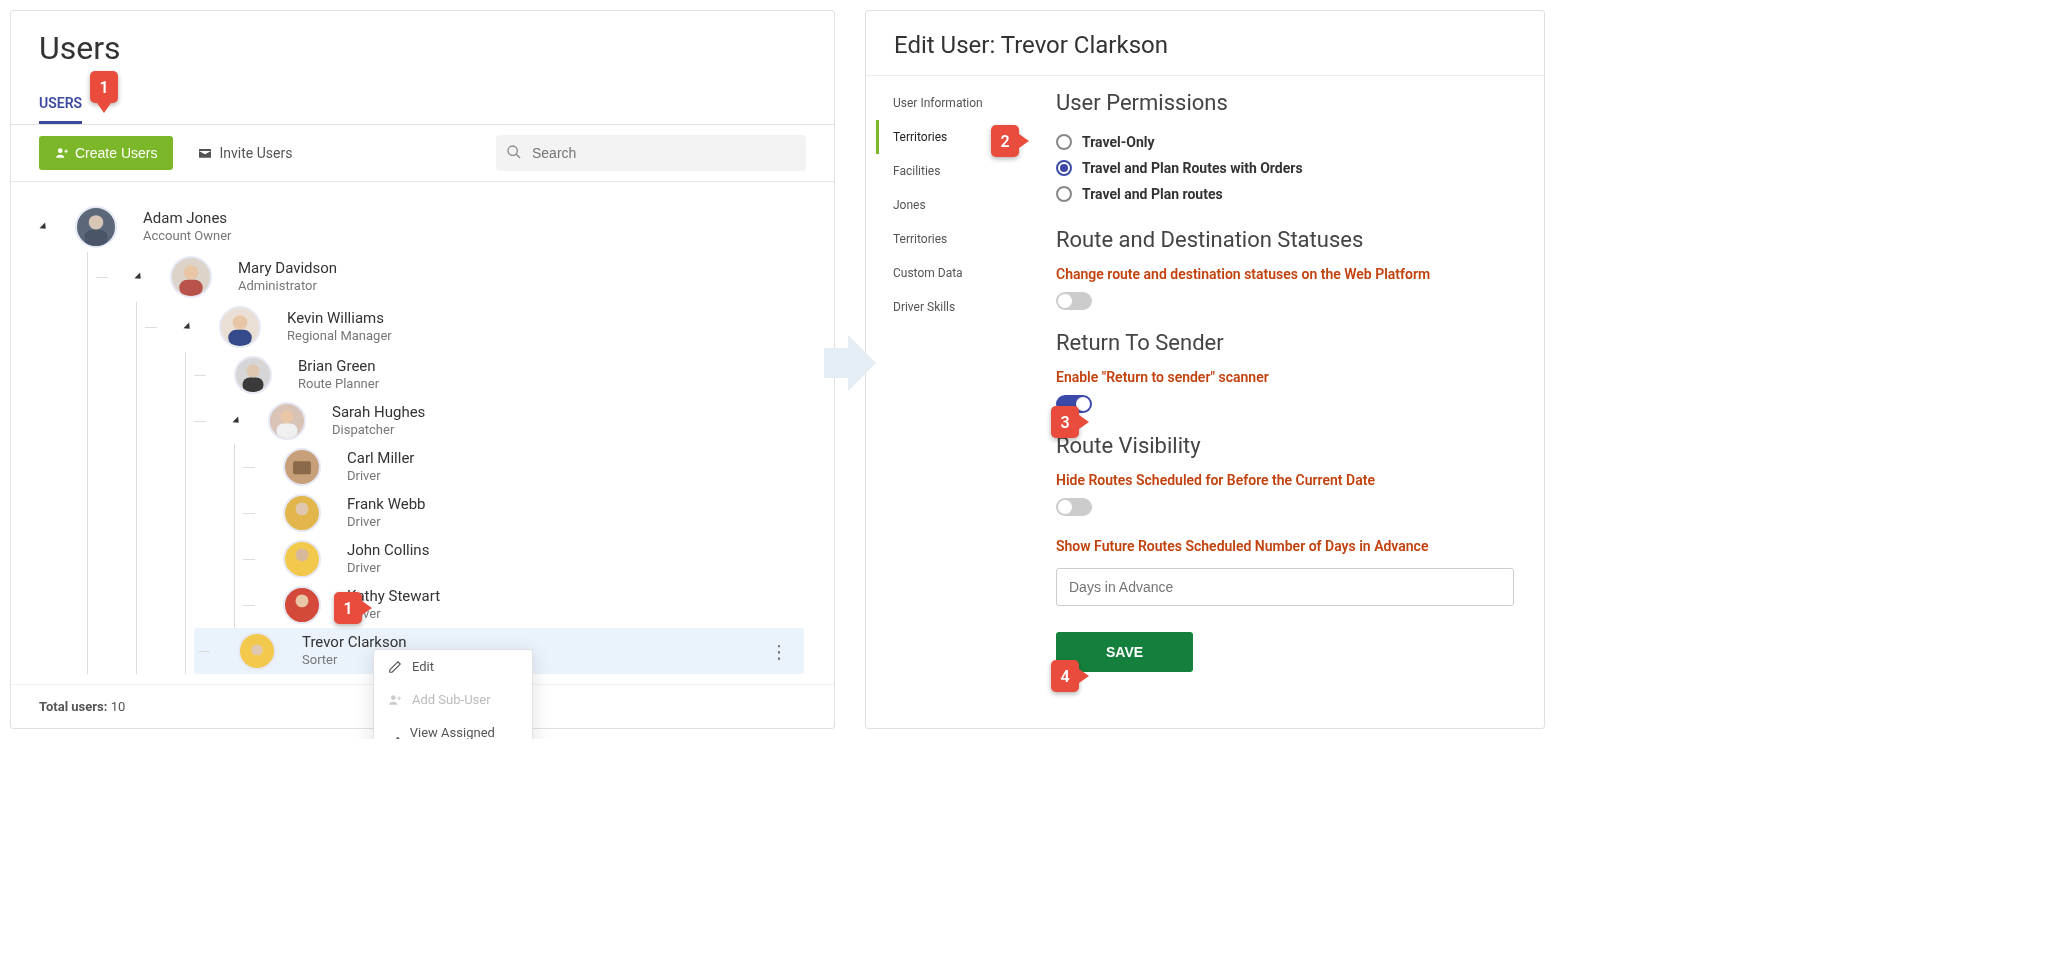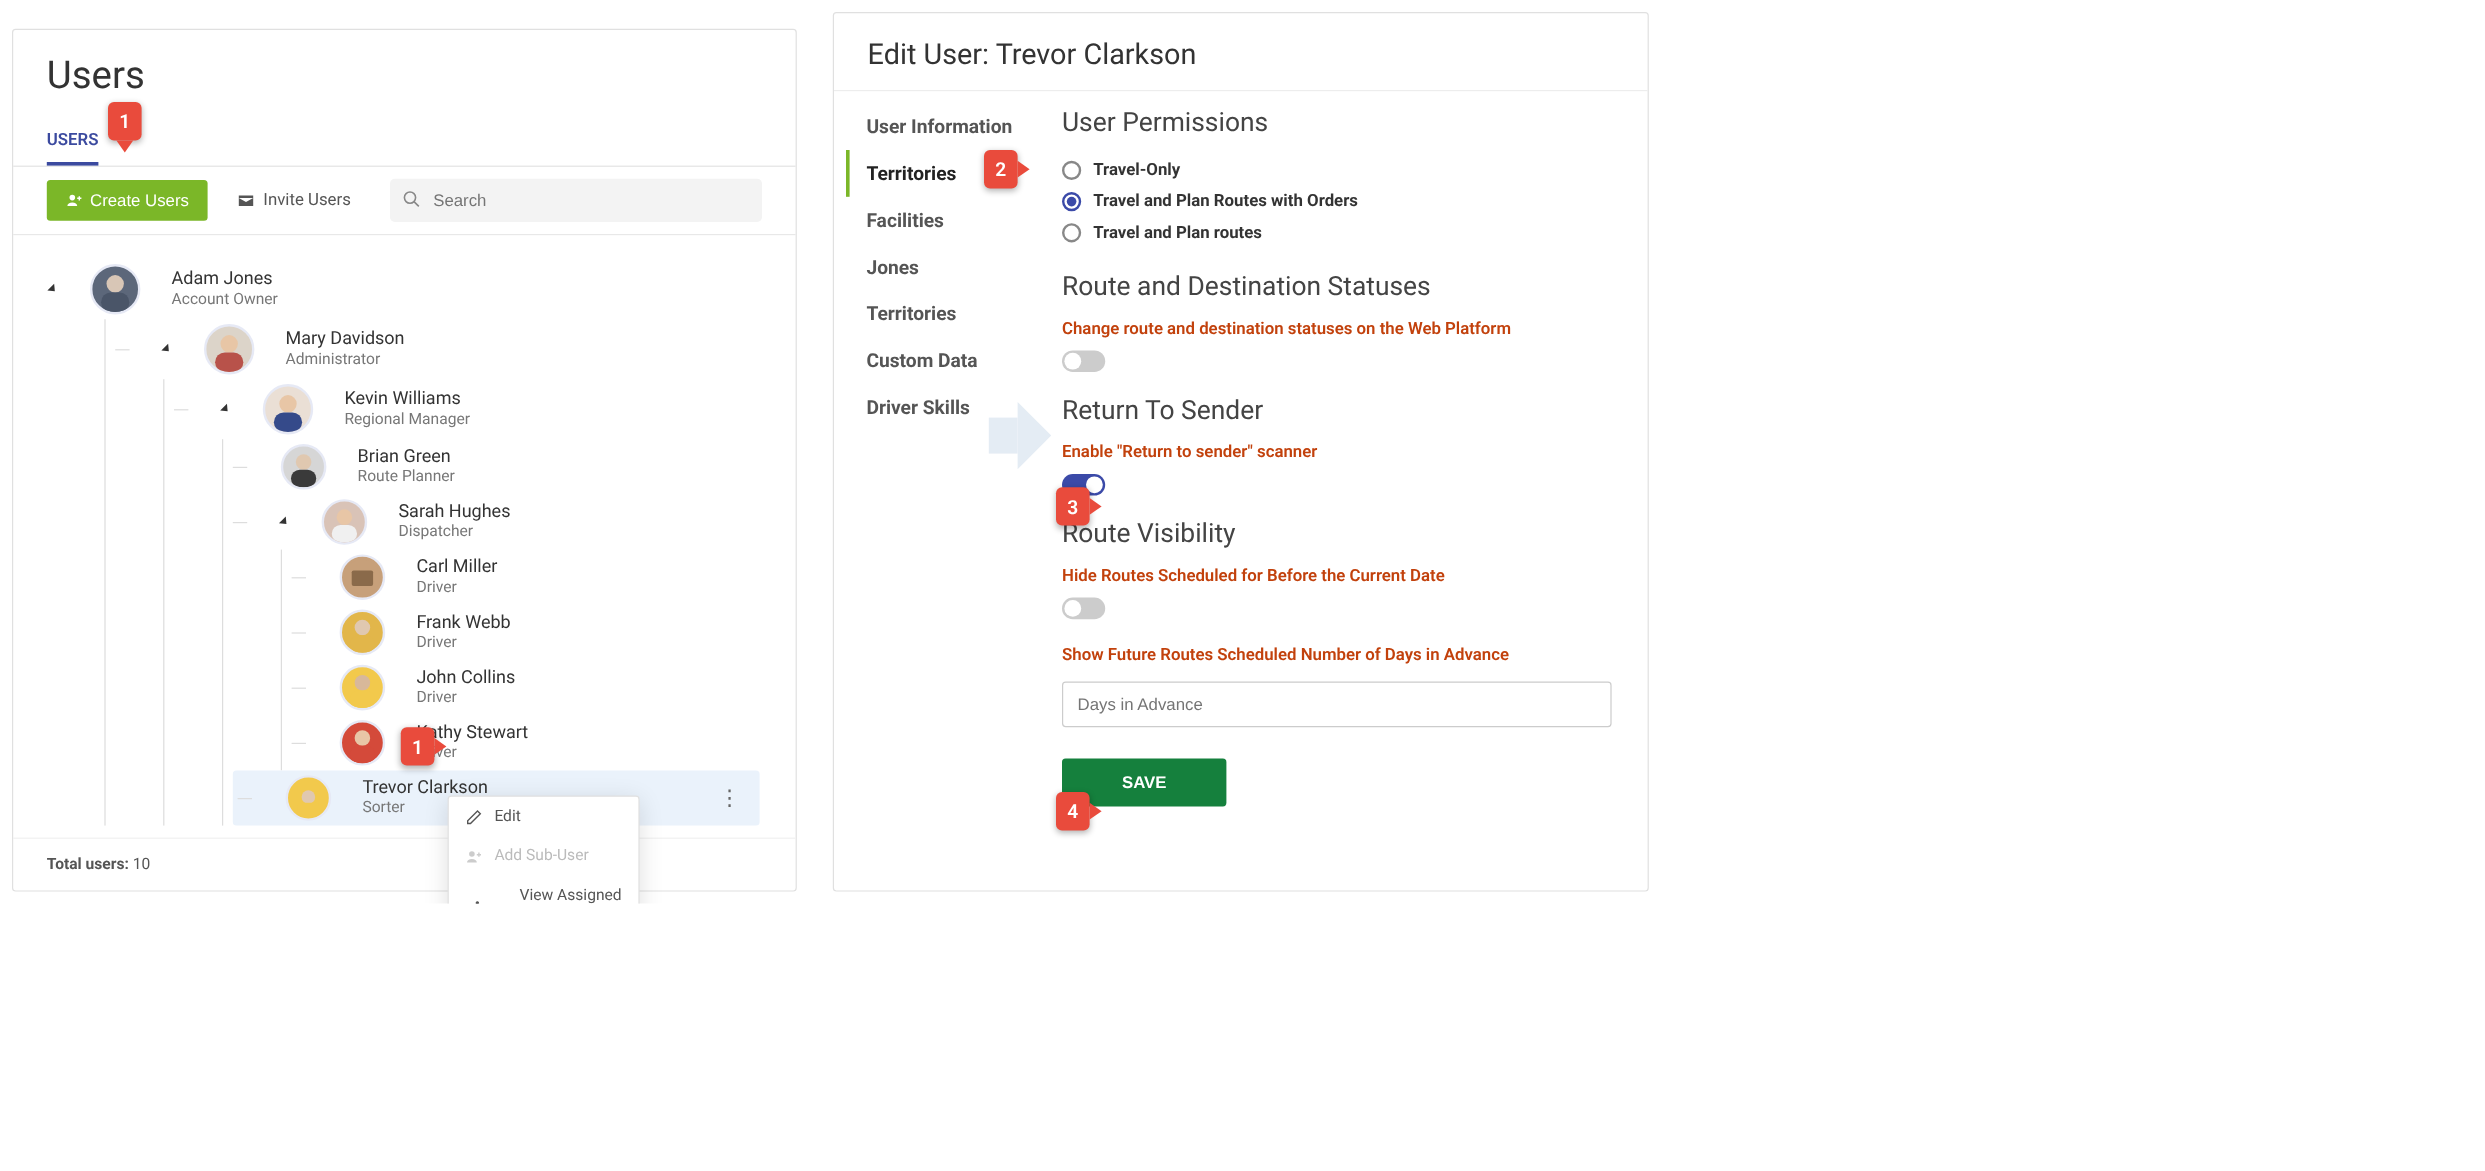--- a/index.html
+++ b/index.html
@@ -15,21 +15,21 @@
     gap: 30px;
     max-width: 1560px;
     position: relative;
   }
   .panel {
     border: 1px solid #e0e0e0;
     border-radius: 3px;
     background: #fff;
     position: relative;
   }
-  .panel-left { width: 654px; margin-top: 14px; }
+  .panel-left { width: 825px; }
   .panel-right { width: 680px; }
   
   
   .panel-header {
     padding: 18px 28px 8px 28px;
   }
   .page-title {
     font-size: 32px;
     font-weight: 400;
     color: #333;
@@ -156,21 +156,20 @@
     position: absolute;
     background: #fff;
     border: 1px solid #e0e0e0;
     border-radius: 3px;
     box-shadow: 0 4px 20px rgba(0,0,0,0.12);
     width: 160px;
     z-index: 10;
     left: 362px;
     top: 467px;
     font-size: 13px;
-    text-align: right;
   }
   .ctx-item {
     display: flex;
     align-items: center;
     gap: 10px;
     padding: 9px 14px;
     color: #555;
     cursor: pointer;
   }
   .ctx-item.disabled { color: #bbb; cursor: default; }
@@ -190,25 +189,24 @@
     padding: 20px 28px 16px 28px;
     border-bottom: 1px solid #ededed;
   }
   .edit-body { display: flex; padding: 10px 10px 30px 10px; }
   .side-nav {
     width: 170px;
     flex-shrink: 0;
   }
   .side-nav-item {
     padding: 10px 14px;
-    font-size: 16px;
+    font-size: 12px;
     color: #555;
     cursor: pointer;
     border-left: 3px solid transparent;
-    font-weight: bold;
   }
   .side-nav-item.active {
     color: #222;
     border-left: 3px solid #7bb728;
   }
   .perm-content { flex: 1; padding: 0 20px 0 10px; }
   .section-title {
     font-size: 22px;
     font-weight: 400;
     color: #444;

